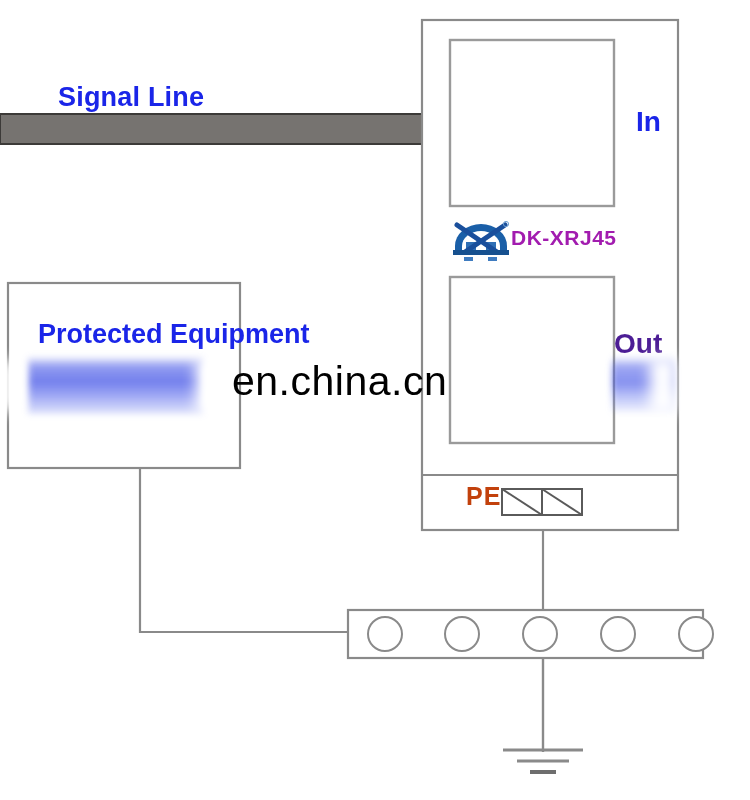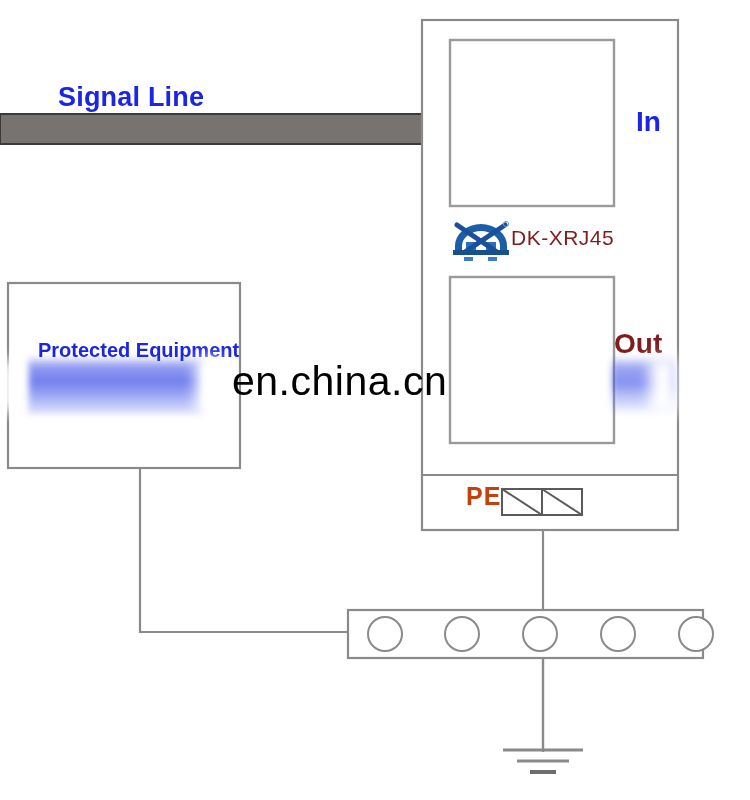--- a/index.html
+++ b/index.html
@@ -42,37 +42,37 @@
     top: 106px;
     font-size: 28px;
     font-weight: bold;
     color: #1a25e8;
   }
   #label-out {
     left: 614px;
     top: 328px;
     font-size: 28px;
     font-weight: bold;
-    color: #7f1d1d;
+    color: #4c1d95;
   }
   #label-protected-equipment {
     left: 38px;
-    top: 340px;
-    font-size: 20px;
+    top: 320px;
+    font-size: 27px;
     font-weight: bold;
     color: #1a25e8;
     line-height: 1.08;
     width: 190px;
   }
   #label-model {
     left: 511px;
     top: 226px;
     font-size: 21px;
-    font-weight: normal;
-    color: #7f1d1d;
+    font-weight: bold;
+    color: #a21caf;
     letter-spacing: 0.5px;
   }
   #label-pe {
     left: 466px;
     top: 482px;
     font-size: 25px;
     font-weight: bold;
     color: #c2410c;
     letter-spacing: 1px;
   }

